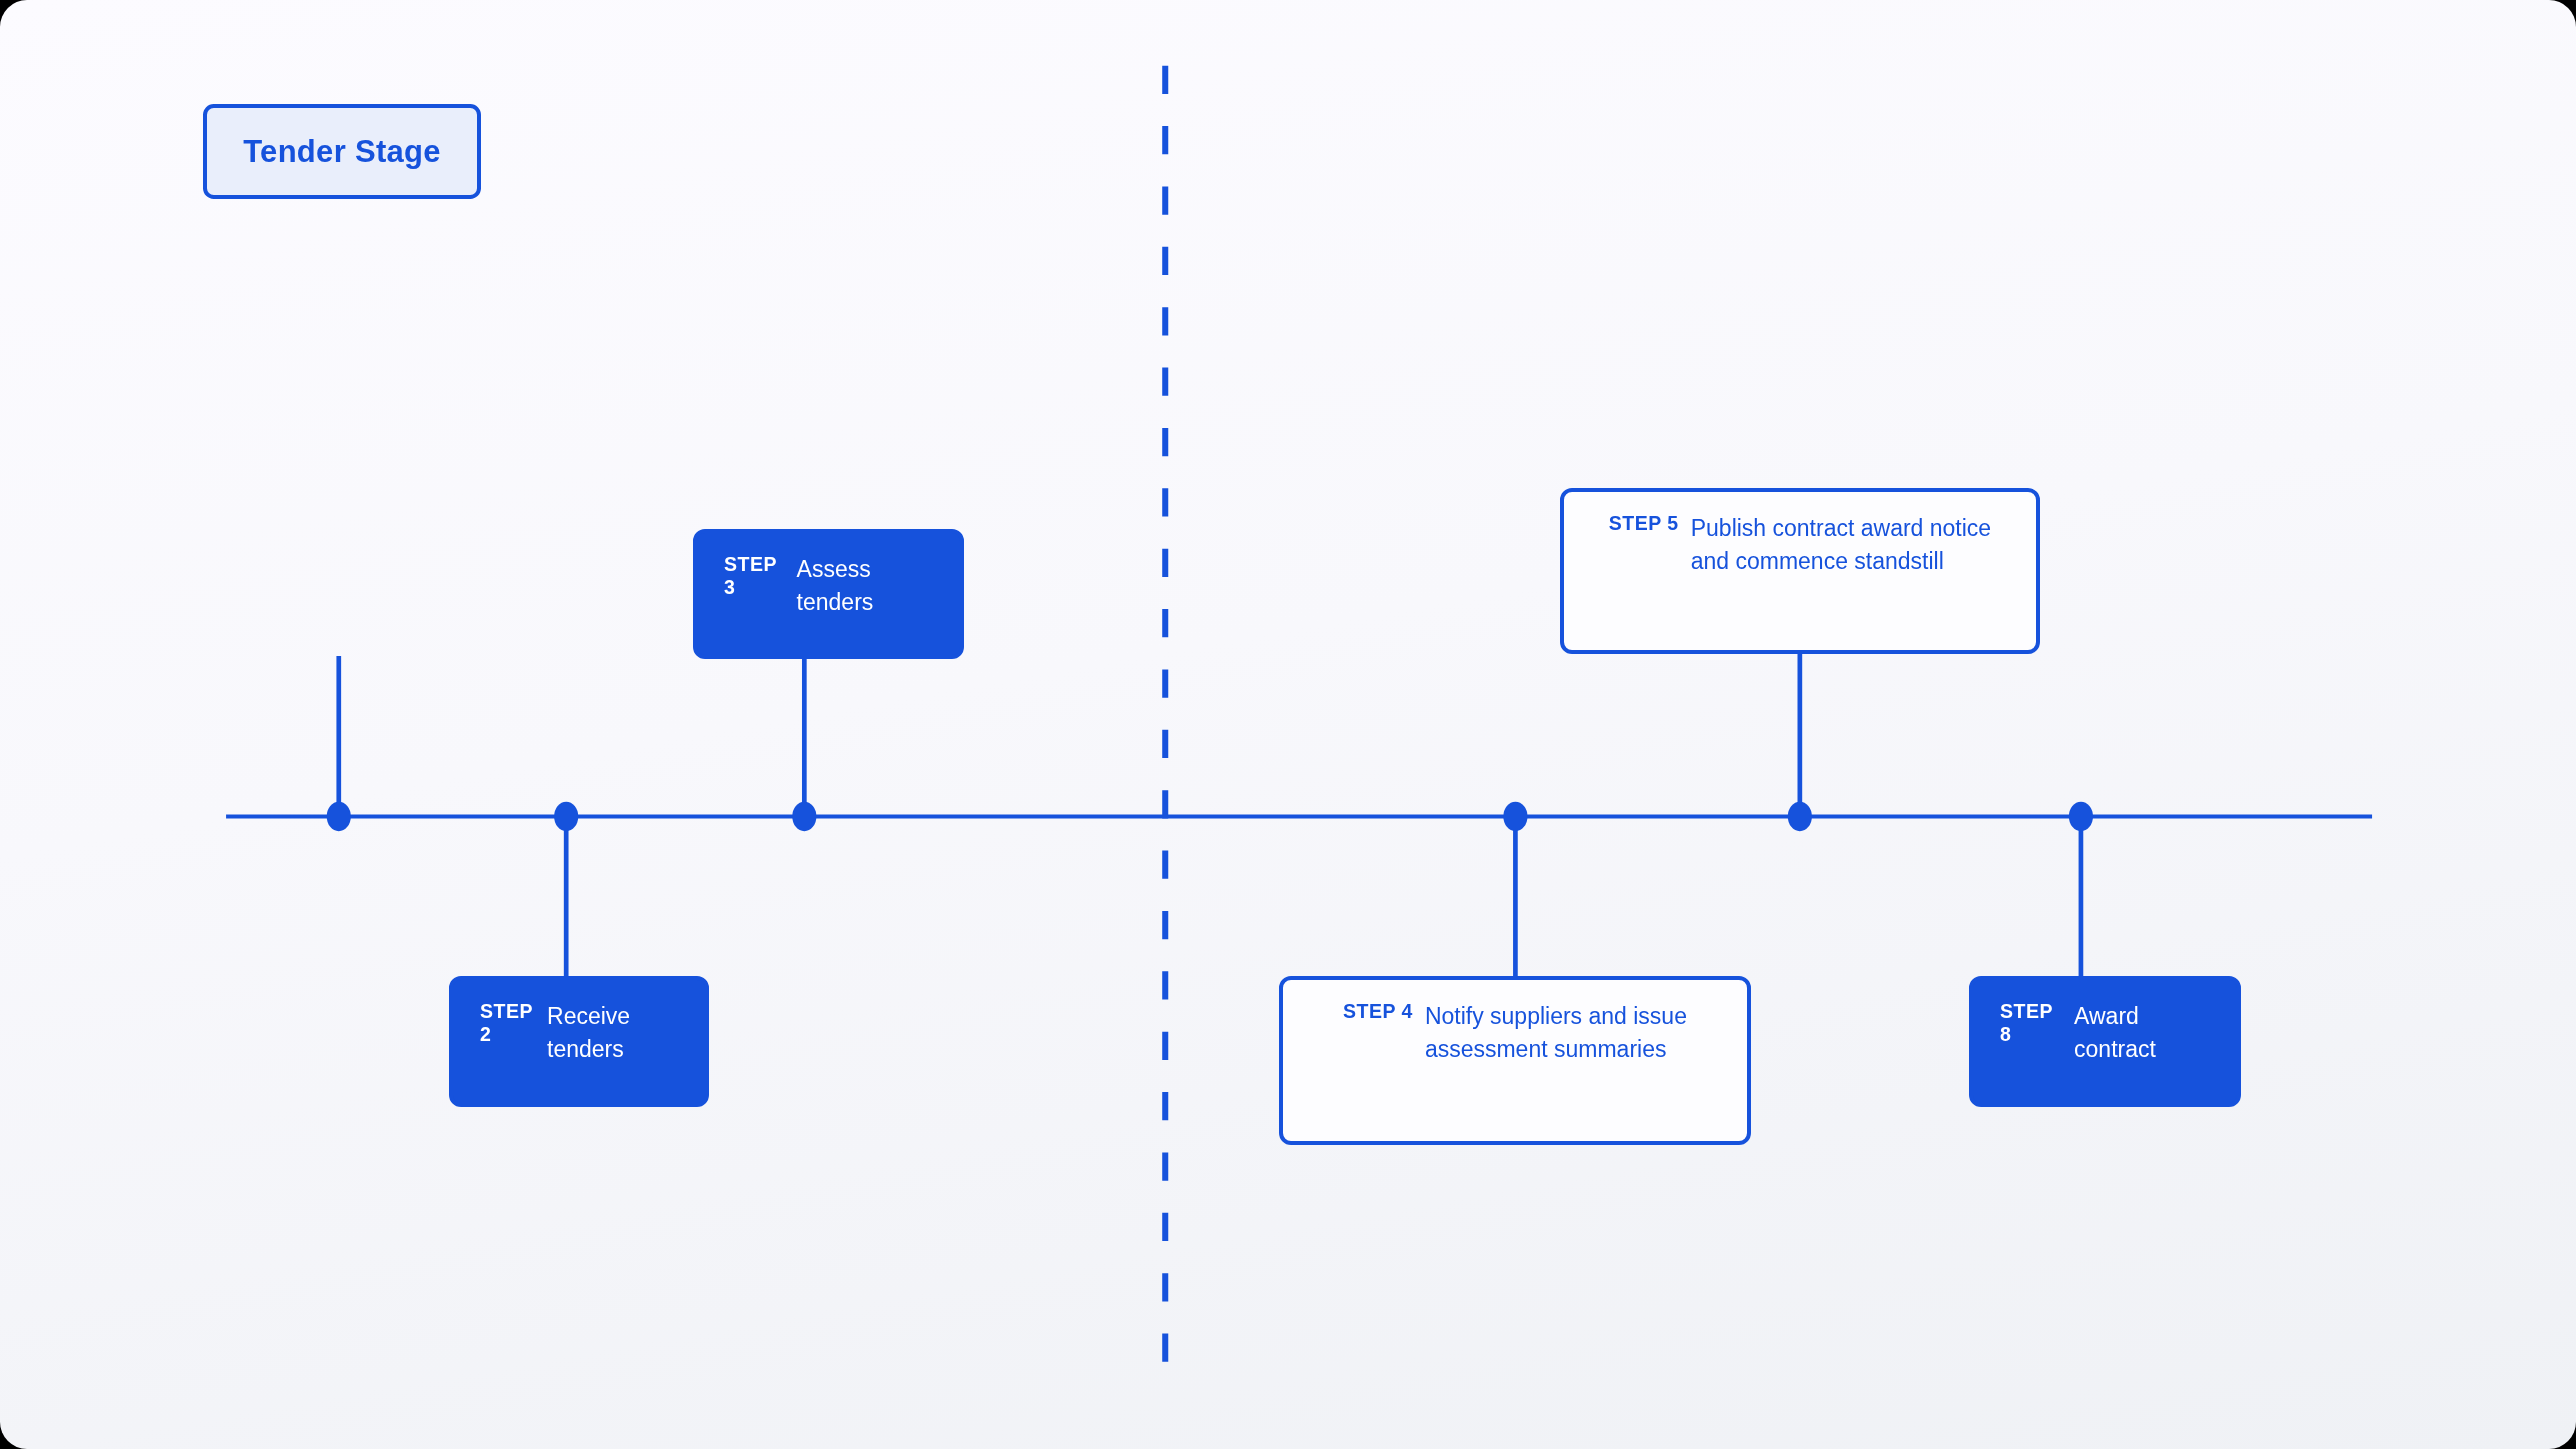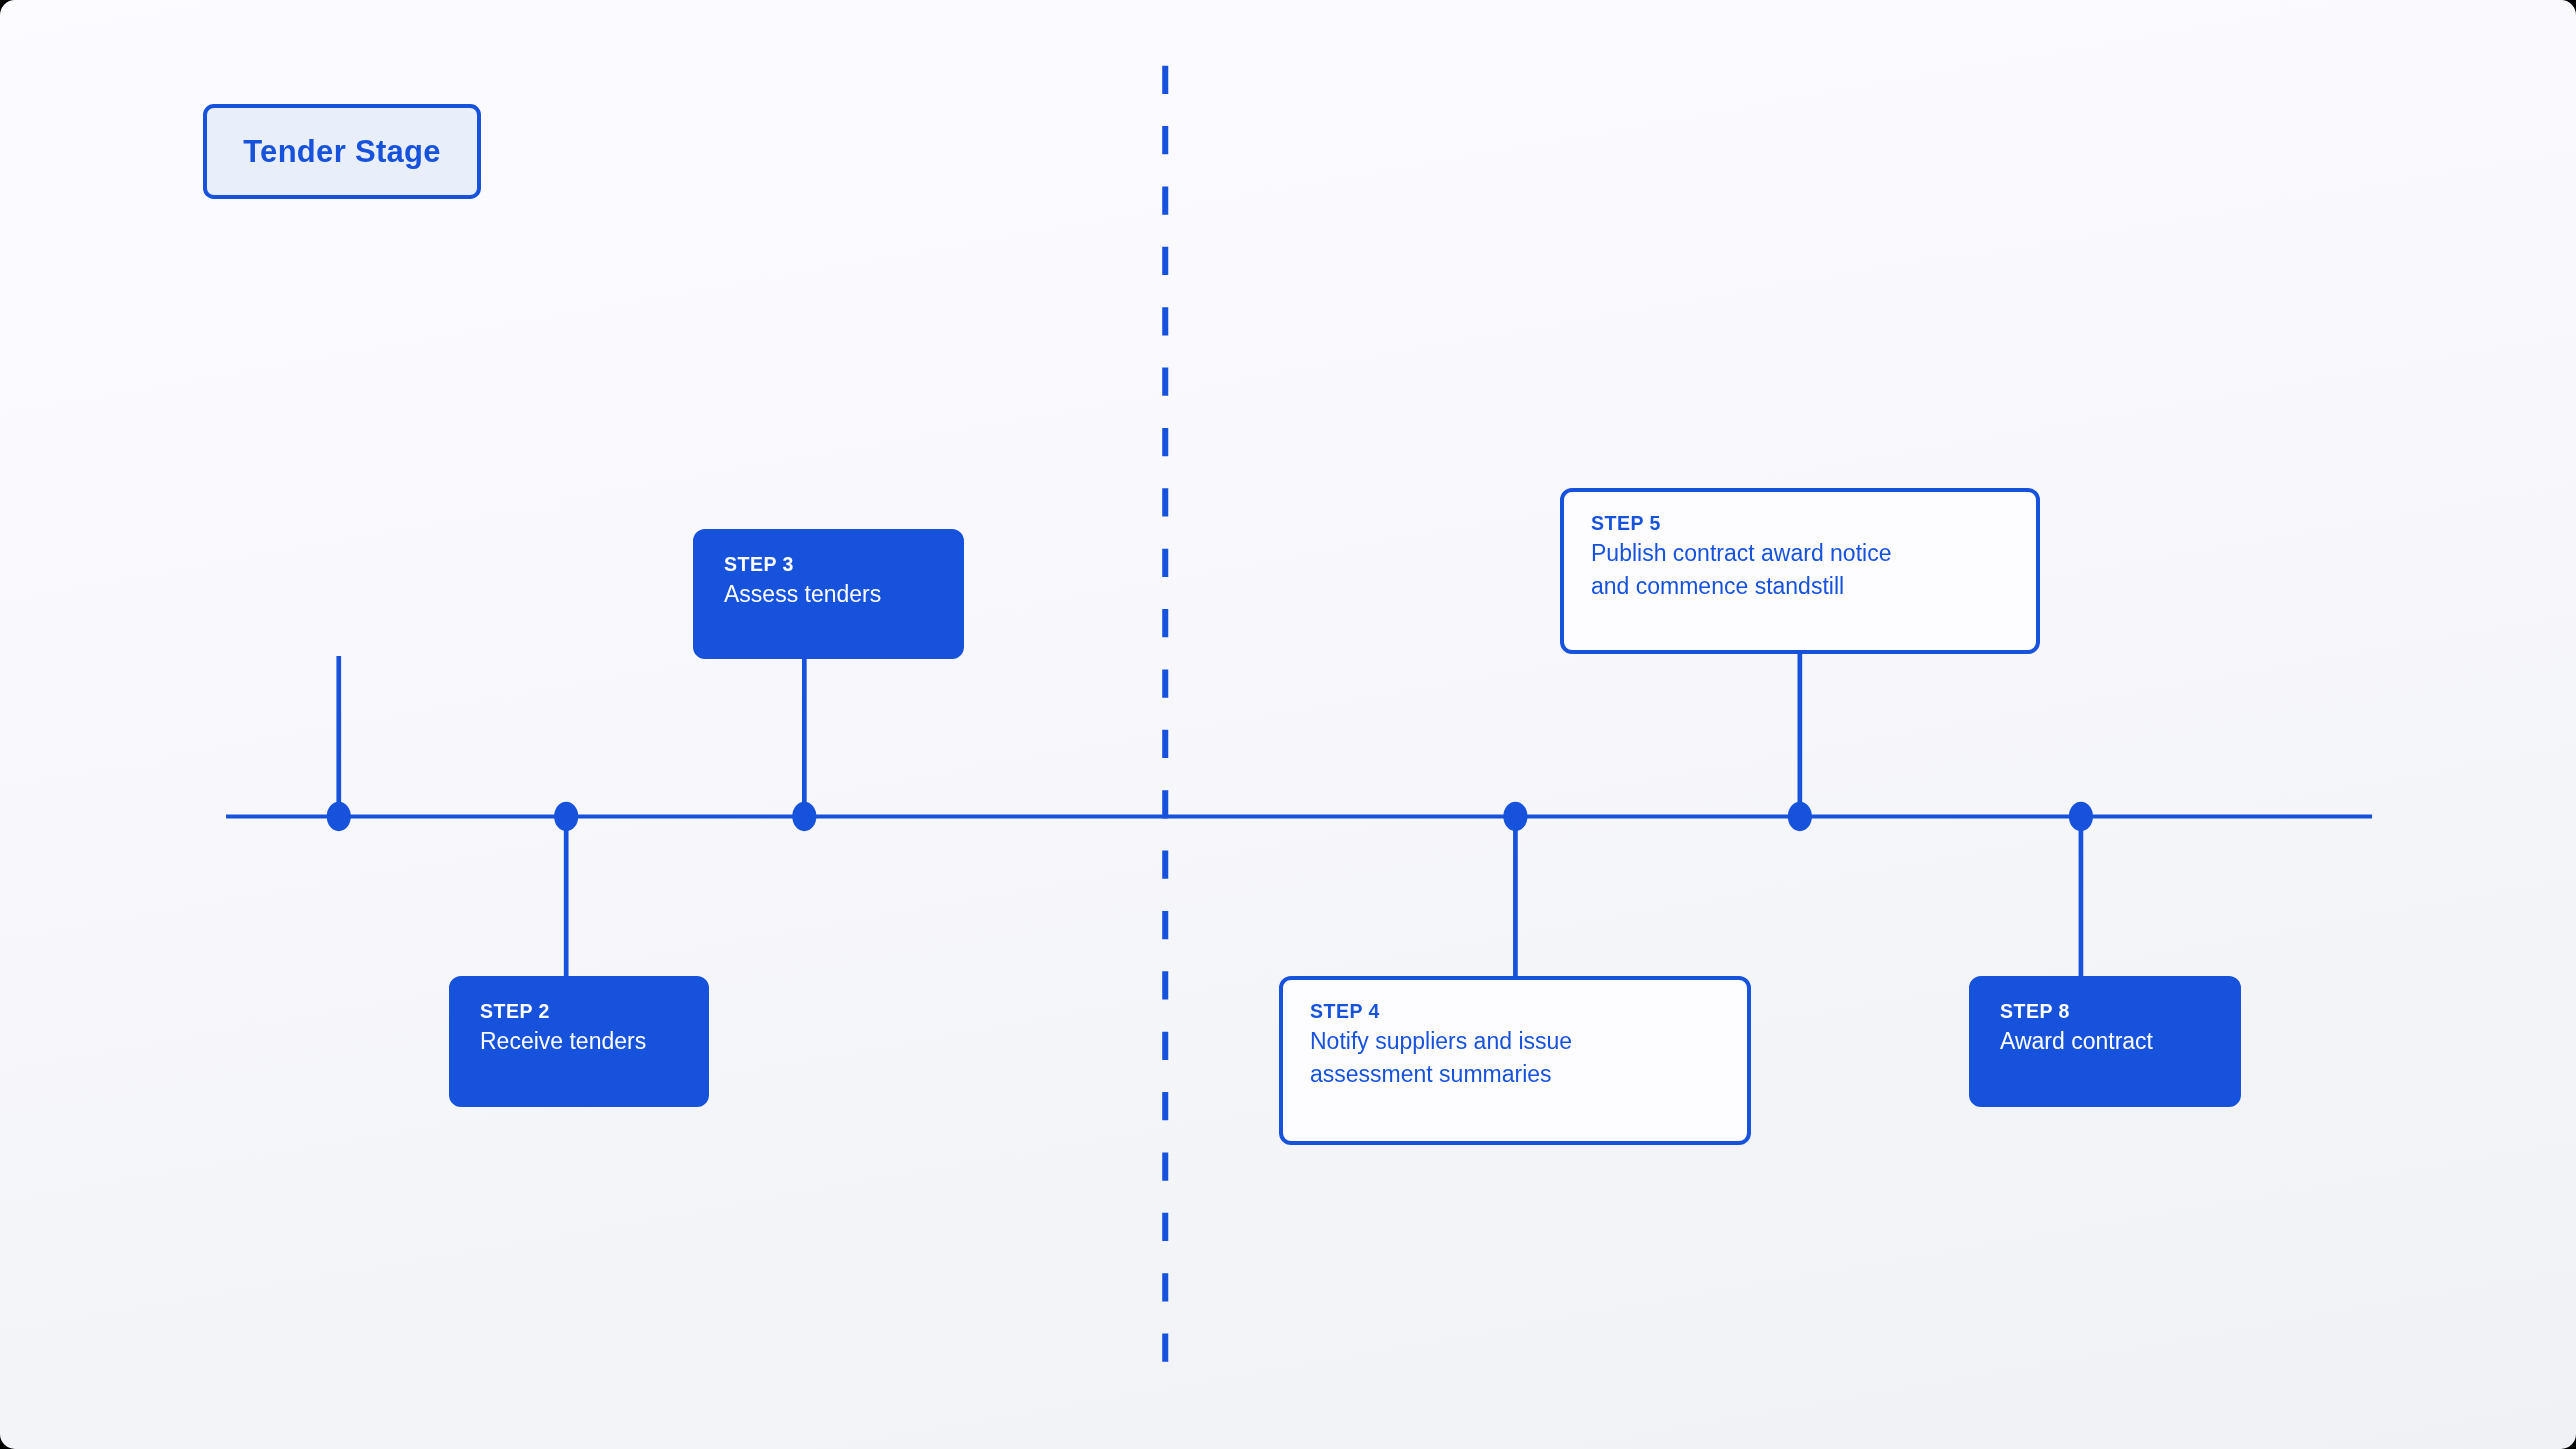--- a/index.html
+++ b/index.html
@@ -13,21 +13,21 @@
   :root {
     --accent: #1652DC;
     --stage-bg: #E9EEFB;
     --card-bg: #FDFDFF;
   }
   .canvas {
     position: absolute;
     left: 0; top: 0;
     width: 2576px;
     height: 1449px;
-    border-radius: 15px;
+    border-radius: 27px;
     overflow: hidden;
     background: linear-gradient(170deg, #FCFBFF 0%, #F8F8FC 45%, #EFF1F5 100%);
   }
   svg.lines {
     position: absolute;
     left: 0; top: 0;
   }
   .stage-label {
     position: absolute;
     box-sizing: border-box;
@@ -42,23 +42,22 @@
     font-weight: 700;
     letter-spacing: 0.3px;
   }
   .stage-tender { left: 203px; top: 104px; width: 278px; height: 95px; }
   .stage-award  { left: 1283px; top: 104px; width: 267px; height: 95px; }
 
   .step-card {
     position: absolute;
     box-sizing: border-box;
     display: flex;
-    flex-direction: column;
-    justify-content: flex-start;
-    gap: 2px;
+    justify-content: center;
+    gap: 12px;
     padding: 20px 27px;
     border-radius: 12px;
   }
   .step-card.outline {
     background: var(--card-bg);
     border: 4px solid var(--accent);
     color: var(--accent);
   }
   .step-card.solid {
     background: var(--accent);

